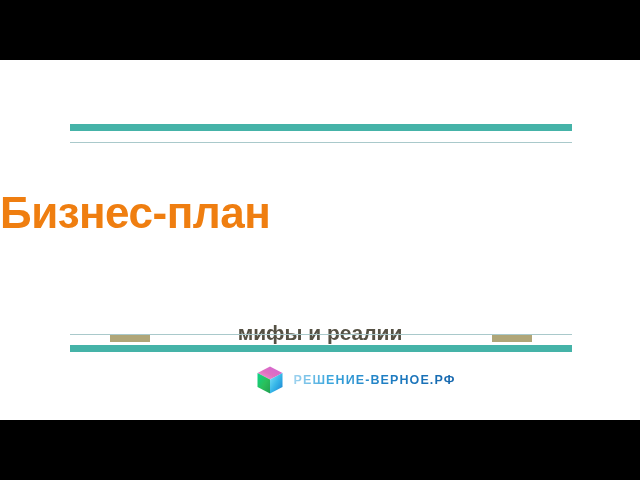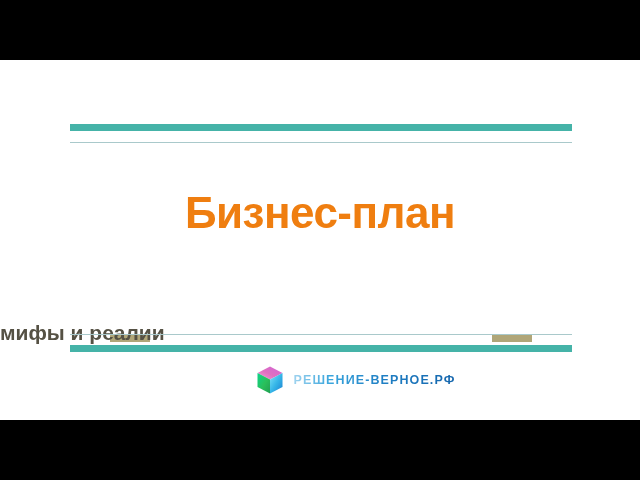--- a/index.html
+++ b/index.html
@@ -66,21 +66,21 @@
   }
   .rule-gap-top    { height: 11px; }
   .rule-gap-bottom { height: 10px; }
 
   
   .title-block {
     position: absolute;
     left: 0;
     top: 130px;
     width: 640px;
-    text-align: center;
+    text-align: left;
   }
 
   .slide-title {
     margin: 0;
     font-size: 44px;
     font-weight: bold;
     color: #ef7e10;
     letter-spacing: -0.5px;
     line-height: 1.05;
     white-space: nowrap;
@@ -94,20 +94,21 @@
     width: 640px;
     height: 34px;
   }
 
   .slide-subtitle {
     position: absolute;
     left: 0;
     top: 0;
     width: 640px;
     margin: 0;
+    text-align: center;
     font-size: 21px;
     font-weight: bold;
     color: #555144;
     line-height: 30px;
     white-space: nowrap;
   }
 
   .dash {
     position: absolute;
     top: 17px;

